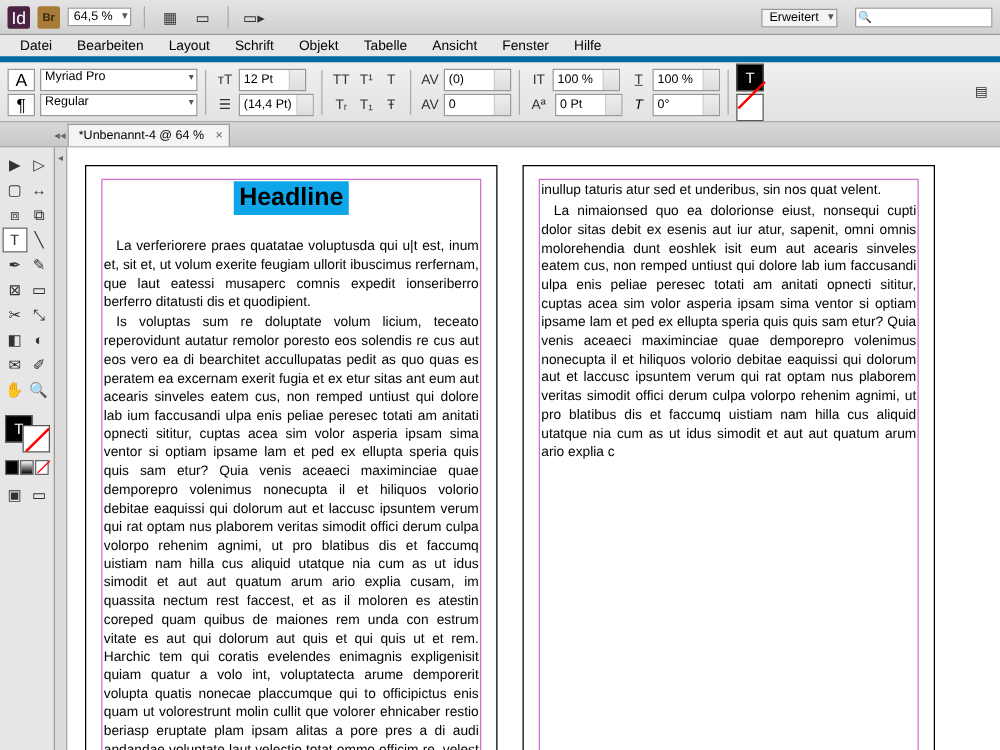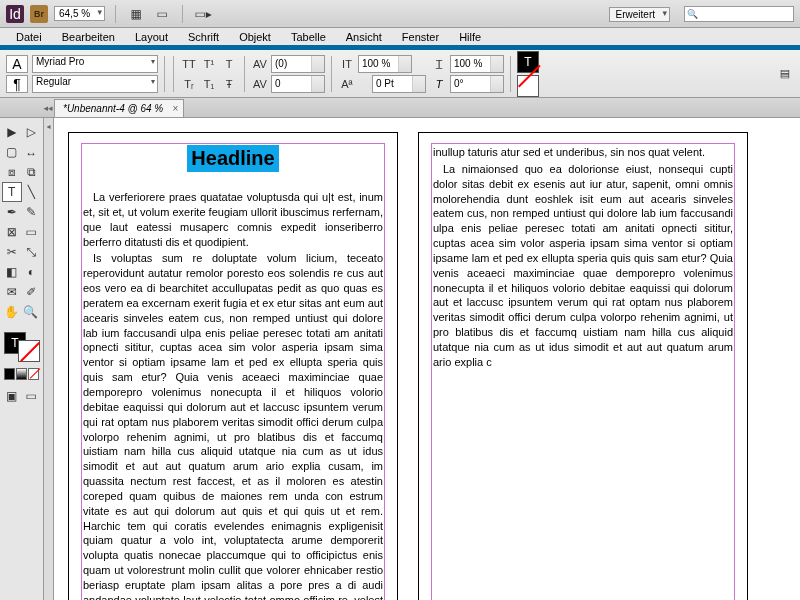--- a/index.html
+++ b/index.html
@@ -29,21 +29,21 @@
 .ctrl-numsel{border:1px solid #999;background:#fff;height:18px;width:54px;padding:0 14px 0 3px;font-size:10px;position:relative;display:flex;align-items:center}
 .ctrl-numsel::after{content:'';position:absolute;right:0;top:0;width:12px;height:100%;border-left:1px solid #ccc;background:linear-gradient(#eee,#ddd)}
 .ctrl-icon{width:18px;height:18px;display:flex;align-items:center;justify-content:center;font-size:11px;color:#333;border:1px solid transparent}
 .ctrl-divider{width:1px;height:36px;background:#aaa;margin:0 2px}
 .para-icon{width:22px;height:18px;display:flex;align-items:center;justify-content:center;font-size:14px;border:1px solid #999;background:#fff}
 .fill-icon{width:22px;height:22px;background:#000;border:1px solid #555;position:relative}
 .stroke-icon{width:22px;height:22px;border:1px solid #555;background:#fff;position:relative}
 .stroke-icon::after{content:'';position:absolute;left:0;top:50%;width:30px;height:2px;background:red;transform:rotate(-45deg);transform-origin:0 0}
 
 .tabbar{height:20px;background:linear-gradient(#d8d8d8,#c8c8c8);border-bottom:1px solid #999;display:flex;align-items:flex-end;padding-left:54px}
-.doc-tab{background:#f4f4f4;border:1px solid #999;border-bottom:none;padding:2px 20px 2px 8px;font-size:10px;font-style:italic;position:relative;height:18px;display:flex;align-items:center}
+.doc-tab{background:#f4f4f4;border:1px solid #999;border-bottom:none;padding:2px 20px 2px 8px;font-size:10px;position:relative;height:18px;display:flex;align-items:center}
 .doc-tab::after{content:'×';position:absolute;right:5px;font-style:normal;color:#666}
 .tabbar-arrow{width:12px;height:18px;display:flex;align-items:center;justify-content:center;font-size:9px;color:#666;position:absolute;left:42px}
 
 .main{position:absolute;top:118px;left:0;right:0;bottom:0;display:flex}
 .toolbox{width:44px;background:#e6e6e6;border-right:1px solid #999;display:flex;flex-direction:column;padding:4px 2px;gap:0}
 .tool-row{display:flex;gap:0}
 .tool{width:20px;height:20px;display:flex;align-items:center;justify-content:center;font-size:12px;color:#333;border:1px solid transparent}
 .tool.active{background:#fff;border:1px solid #666}
 .tool-sep{height:6px}
 .tool-swatch{position:relative;width:36px;height:30px;margin:4px 2px}
@@ -101,20 +101,30 @@
 <div class="ctrlbar">
   <div class="ctrl-col">
     <div class="para-icon">A</div>
     <div class="para-icon">¶</div>
   </div>
   <div class="ctrl-col">
     <div class="ctrl-sel" style="width:126px">Myriad Pro</div>
     <div class="ctrl-sel" style="width:126px">Regular</div>
   </div>
   <div class="ctrl-divider"></div>
+  <div class="ctrl-col">
+    <div style="display:flex;gap:2px;align-items:center">
+      <span class="ctrl-icon">ᴛT</span>
+      <div class="ctrl-numsel">12 Pt</div>
+    </div>
+    <div style="display:flex;gap:2px;align-items:center">
+      <span class="ctrl-icon">☰</span>
+      <div class="ctrl-numsel" style="width:60px">(14,4 Pt)</div>
+    </div>
+  </div>
   <div class="ctrl-divider"></div>
   <div class="ctrl-col">
     <div style="display:flex;gap:2px">
       <span class="ctrl-icon">TT</span>
       <span class="ctrl-icon">T¹</span>
       <span class="ctrl-icon">T</span>
     </div>
     <div style="display:flex;gap:2px">
       <span class="ctrl-icon">Tᵣ</span>
       <span class="ctrl-icon">T₁</span>
@@ -131,21 +141,21 @@
       <span class="ctrl-icon">A͏V</span>
       <div class="ctrl-numsel">0</div>
     </div>
   </div>
   <div class="ctrl-divider"></div>
   <div class="ctrl-col">
     <div style="display:flex;gap:2px;align-items:center">
       <span class="ctrl-icon">IT</span>
       <div class="ctrl-numsel">100 %</div>
     </div>
-    <div style="display:flex;gap:16px;align-items:flex-start">
+    <div style="display:flex;gap:4px;align-items:flex-start">
       <span class="ctrl-icon">Aª</span>
       <div class="ctrl-numsel">0 Pt</div>
     </div>
   </div>
   <div class="ctrl-col">
     <div style="display:flex;gap:2px;align-items:center">
       <span class="ctrl-icon">T̲</span>
       <div class="ctrl-numsel">100 %</div>
     </div>
     <div style="display:flex;gap:2px;align-items:center">

